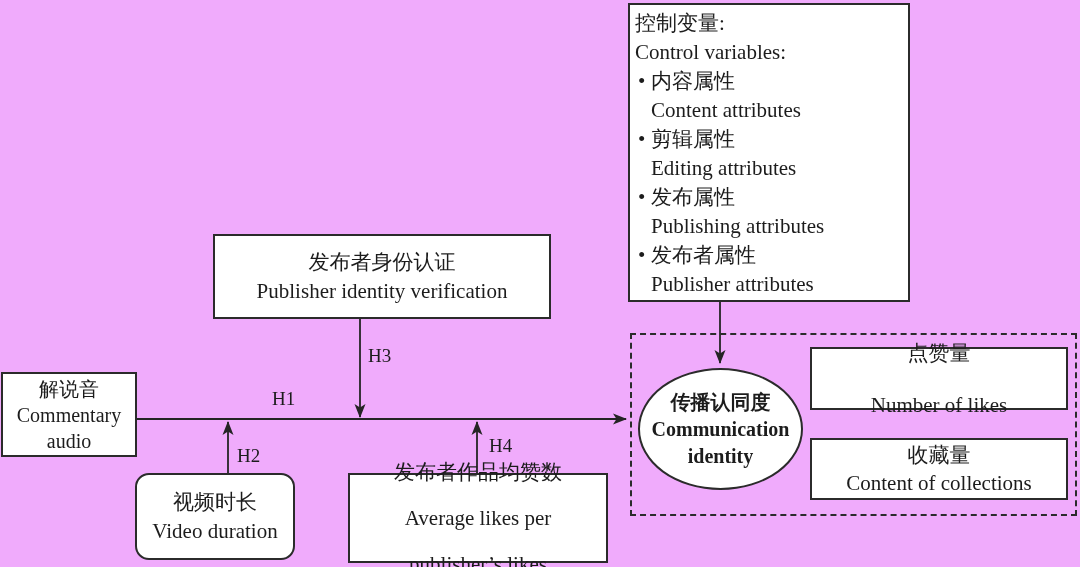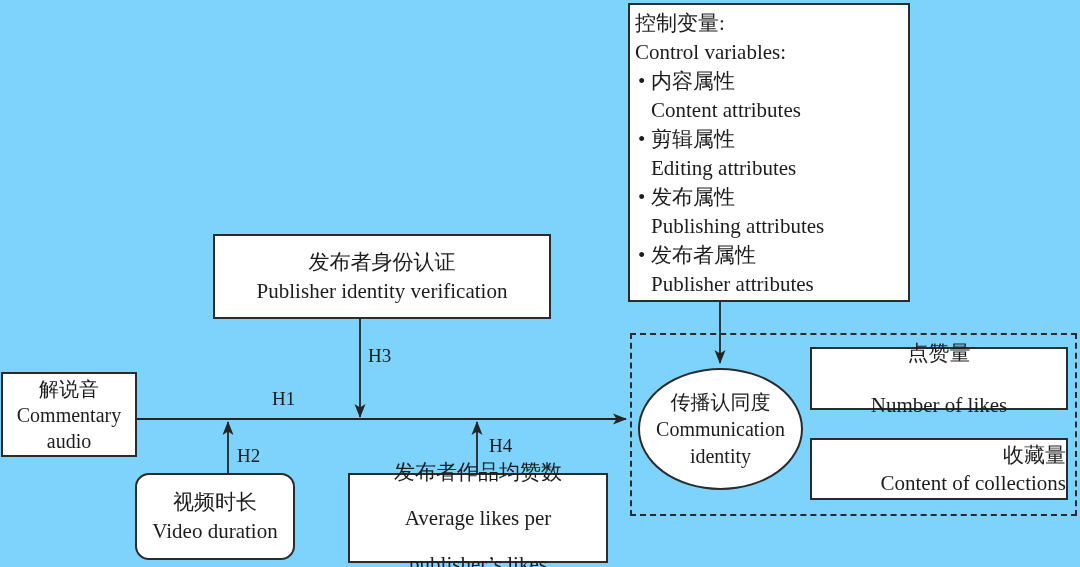--- a/index.html
+++ b/index.html
@@ -1,21 +1,21 @@
 <!DOCTYPE html>
 <html><head>
 <meta charset="utf-8">
 <style>
   * { box-sizing: border-box; }
   html, body { margin: 0; padding: 0; background: #ffffff; }
   #canvas {
     position: relative;
     width: 1080px;
     height: 567px;
-    background: #7dd3fc;
+    background: #f0abfc;
     font-family: "Liberation Serif", "DejaVu Serif", serif;
     color: #1c1c1c;
     overflow: hidden;
   }
   #connectors { position: absolute; left: 0; top: 0; z-index: 1; }
   .conn { stroke: #242424; stroke-width: 1.8px; }
 
   .box {
     position: absolute;
     z-index: 2;
@@ -44,20 +44,21 @@
   
   .dashed {
     position: absolute;
     z-index: 1;
     border: 2px dashed #2b2b2b;
     background: transparent;
   }
 
   .ellipse {
     border-radius: 50%;
+    font-weight: bold;
   }
 
   .hlabel {
     position: absolute;
     z-index: 3;
     font-size: 19px;
     line-height: 22px;
     white-space: nowrap;
   }
 </style>
@@ -136,21 +137,21 @@
     <div class="line20" style="line-height:27px">传播认同度</div>
     <div class="line20" style="line-height:27px">Communication</div>
     <div class="line20" style="line-height:27px">identity</div>
   </div>
 
   <div class="box center" style="left:810px; top:347px; width:258px; height:63px;gap:24px;">
     <div class="line21b">点赞量</div>
     <div class="line21b">Number of likes</div>
   </div>
 
-  <div class="box center" style="left:810px; top:438px; width:258px; height:62px;align-items:flex-end;">
+  <div class="box center" style="left:810px; top:438px; width:258px; height:62px;">
     <div class="line21b">收藏量</div>
     <div class="line21b">Content of collections</div>
   </div>
 
   <div class="hlabel" style="left:272px; top:388px;">H1</div>
   <div class="hlabel" style="left:237px; top:445px;">H2</div>
   <div class="hlabel" style="left:368px; top:345px;">H3</div>
   <div class="hlabel" style="left:489px; top:435px;">H4</div>
 
 </div>

